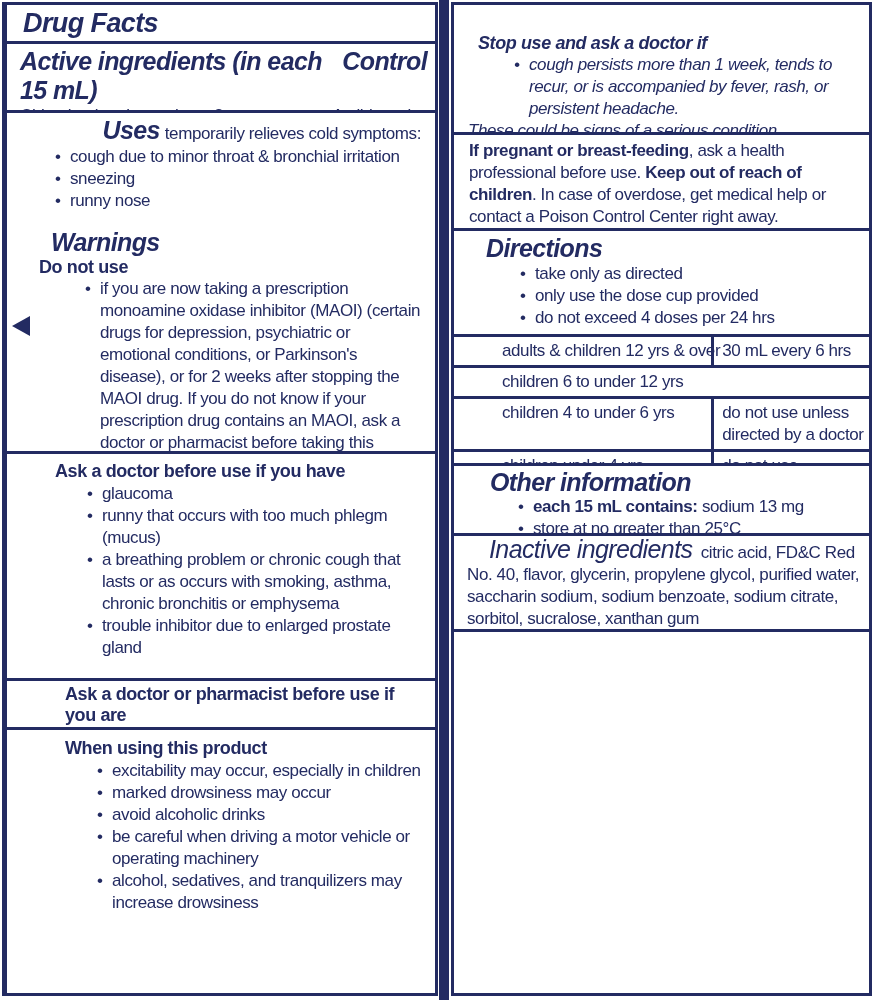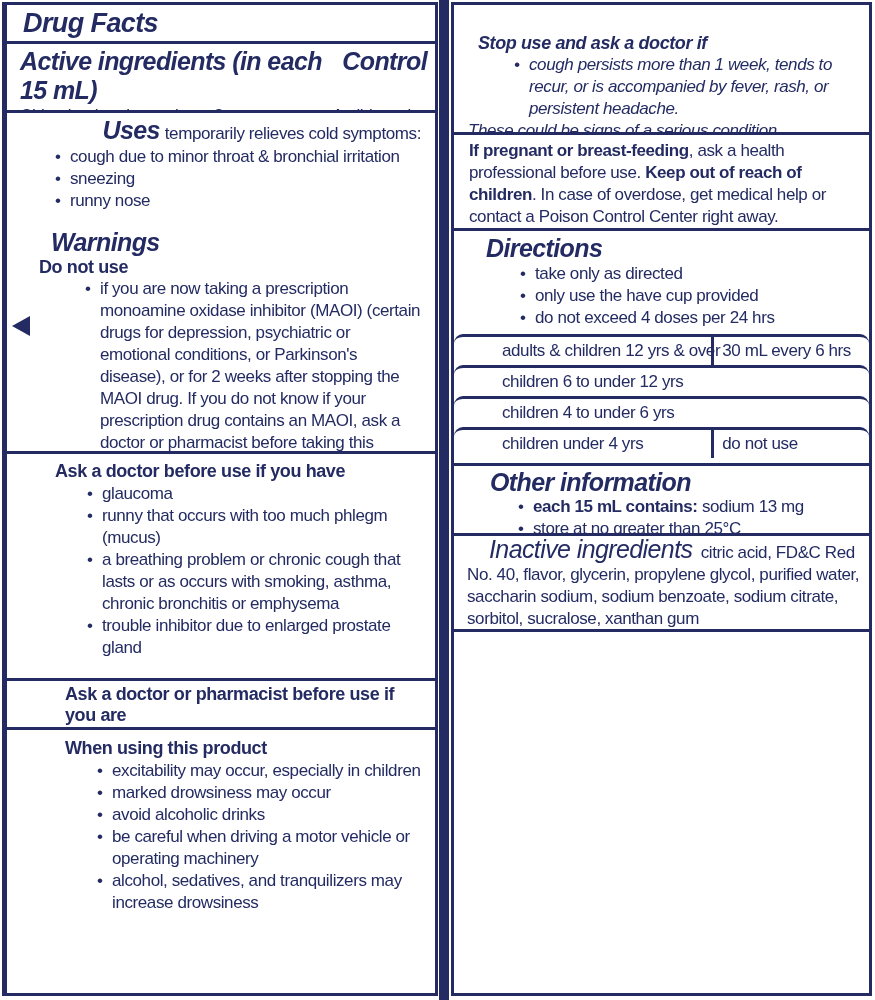--- a/index.html
+++ b/index.html
@@ -59,21 +59,21 @@
   .r-stop{height:133px;padding:28px 8px 0 0;font-style:italic;}
   .stop-head{margin-left:24px;}
   .stop-list{margin-left:60px;max-width:350px;}
   .stop-footer{font-size:17px;line-height:22px;margin-left:14px;}
   .r-preg{height:99px;padding:5px 8px 0 15px;}
   .r-preg p{font-size:17px;line-height:22px;}
   .r-dir{height:238px;padding:3px 0 0 0;display:flex;flex-direction:column;}
   .dir-head{margin-left:32px;}
   .dir-list{margin-left:66px;}
   .dose-table{margin-top:5px;width:100%;}
-  .trow{display:flex;border-top:3px solid var(--ink);border-radius:9px;}
+  .trow{display:flex;border-top:3px solid var(--ink);}
   .t-age{width:62%;padding:3px 2px 3px 48px;font-size:17px;line-height:22px;white-space:nowrap;}
   .t-dose{width:38%;border-left:3px solid var(--ink);padding:3px 2px 3px 8px;font-size:17px;line-height:22px;}
   .r-other{height:73px;padding:2px 8px 0 0;}
   .other-head{margin-left:36px;}
   .other-list{margin-left:64px;margin-top:-1px;}
   .r-inactive{height:99px;padding:2px 8px 0 0;}
   .r-inactive p{font-size:17px;line-height:22px;padding-left:13px;text-indent:22px;}
   .inactive-head{font-size:25px;font-weight:normal;font-style:italic;letter-spacing:-0.6px;margin-right:4px;text-indent:0;}
 </style>
 </head>
@@ -158,33 +158,34 @@
     </section>
 
     <section class="box r-preg">
       <p><span class="bh" style="font-size:17px;">If pregnant or breast-feeding</span><span>, ask a health professional before use. </span><span class="bh" style="font-size:17px;">Keep out of reach of children</span><span>. In case of overdose, get medical help or contact a Poison Control Center right away.</span></p>
     </section>
 
     <section class="box r-dir">
       <div class="h2 dir-head">Directions</div>
       <ul class="dir-list">
         <li>take only as directed</li>
-        <li>only use the have cup provided</li>
+        <li>only use the dose cup provided</li>
         <li>do not exceed 4 doses per 24 hrs</li>
       </ul>
       <div class="dose-table">
         <div class="trow">
           <div class="t-age">adults &amp; children 12 yrs &amp; over</div>
           <div class="t-dose">30 mL every 6 hrs</div>
         </div>
         <div class="trow">
           <div class="t-age">children 6 to under 12 yrs</div>
         </div>
         <div class="trow">
           <div class="t-age">children 4 to under 6 yrs</div>
+          <div class="t-dose">do not use unless directed by a doctor</div>
         </div>
         <div class="trow">
           <div class="t-age">children under 4 yrs</div>
           <div class="t-dose">do not use</div>
         </div>
       </div>
     </section>
 
     <section class="box r-other">
       <div class="h2 other-head">Other information</div>

